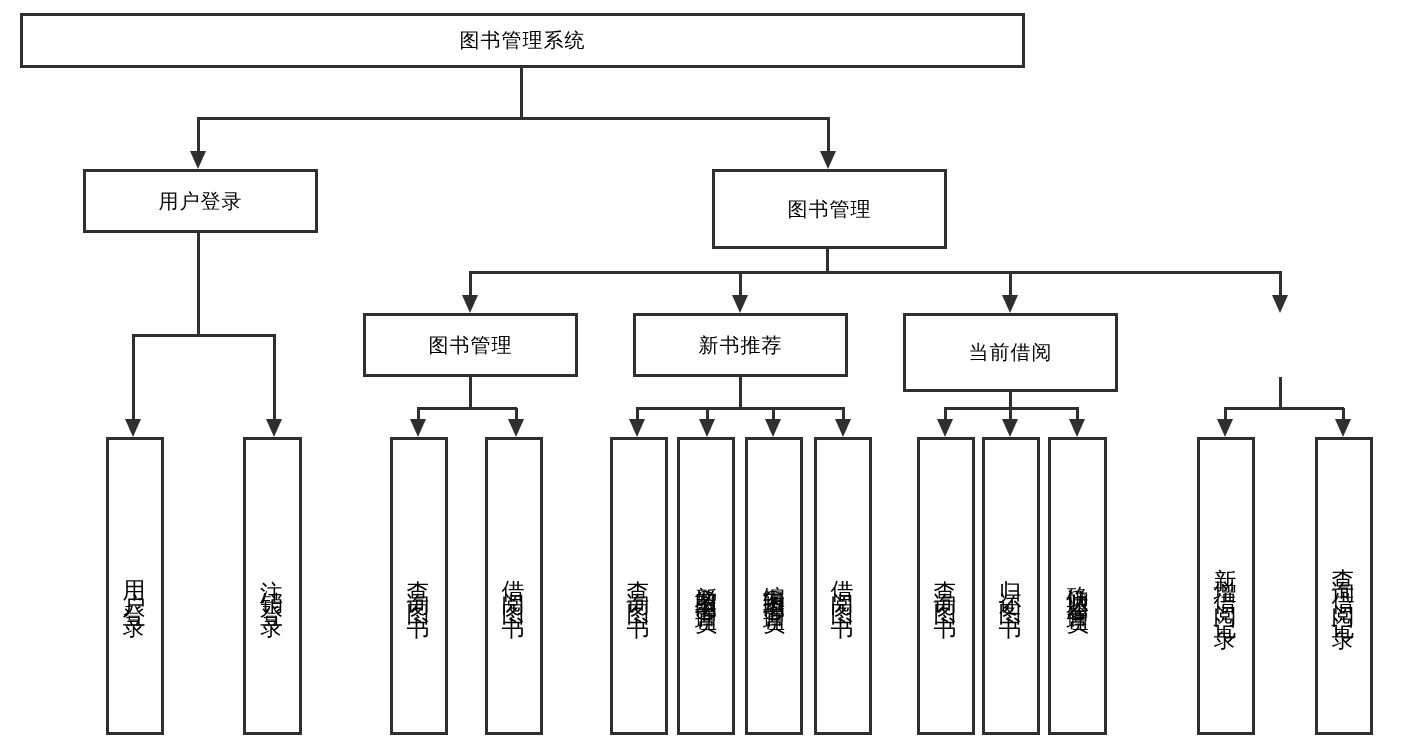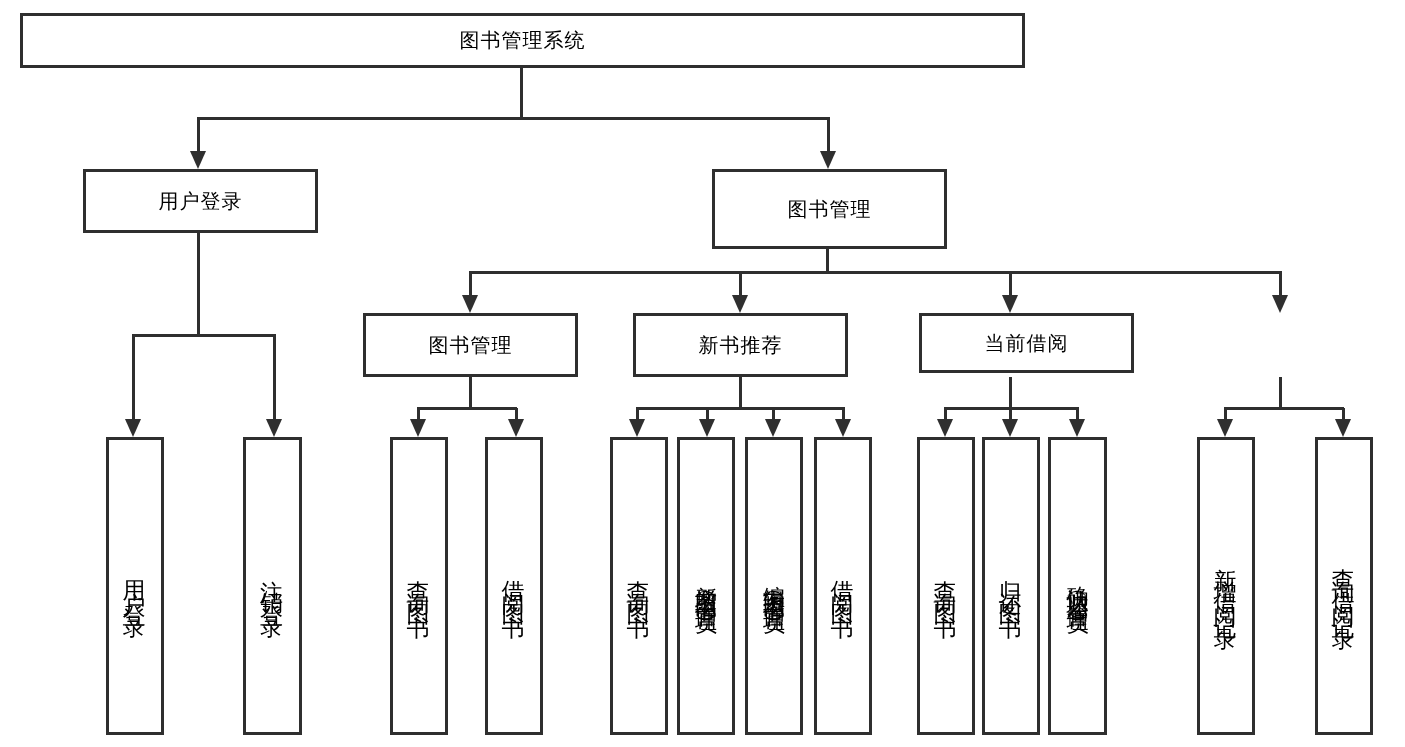--- a/index.html
+++ b/index.html
@@ -61,21 +61,21 @@
   <div class="node h" style="left:712px;top:169px;width:235px;height:80px;">
     <span>图书管理</span>
   </div>
 
   <div class="node h" style="left:363px;top:313px;width:215px;height:64px;">
     <span>图书管理</span>
   </div>
   <div class="node h" style="left:633px;top:313px;width:215px;height:64px;">
     <span>新书推荐</span>
   </div>
-  <div class="node h" style="left:903px;top:313px;width:215px;height:60px;margin-left:16px;">
+  <div class="node h" style="left:903px;top:313px;width:215px;height:79px;">
     <span>当前借阅</span>
   </div>
 
   <div class="node v" style="left:106px;top:437px;width:58px;height:298px;">
     <span>用户登录</span>
   </div>
   <div class="node v" style="left:243px;top:437px;width:59px;height:298px;">
     <span>注销登录</span>
   </div>
 

